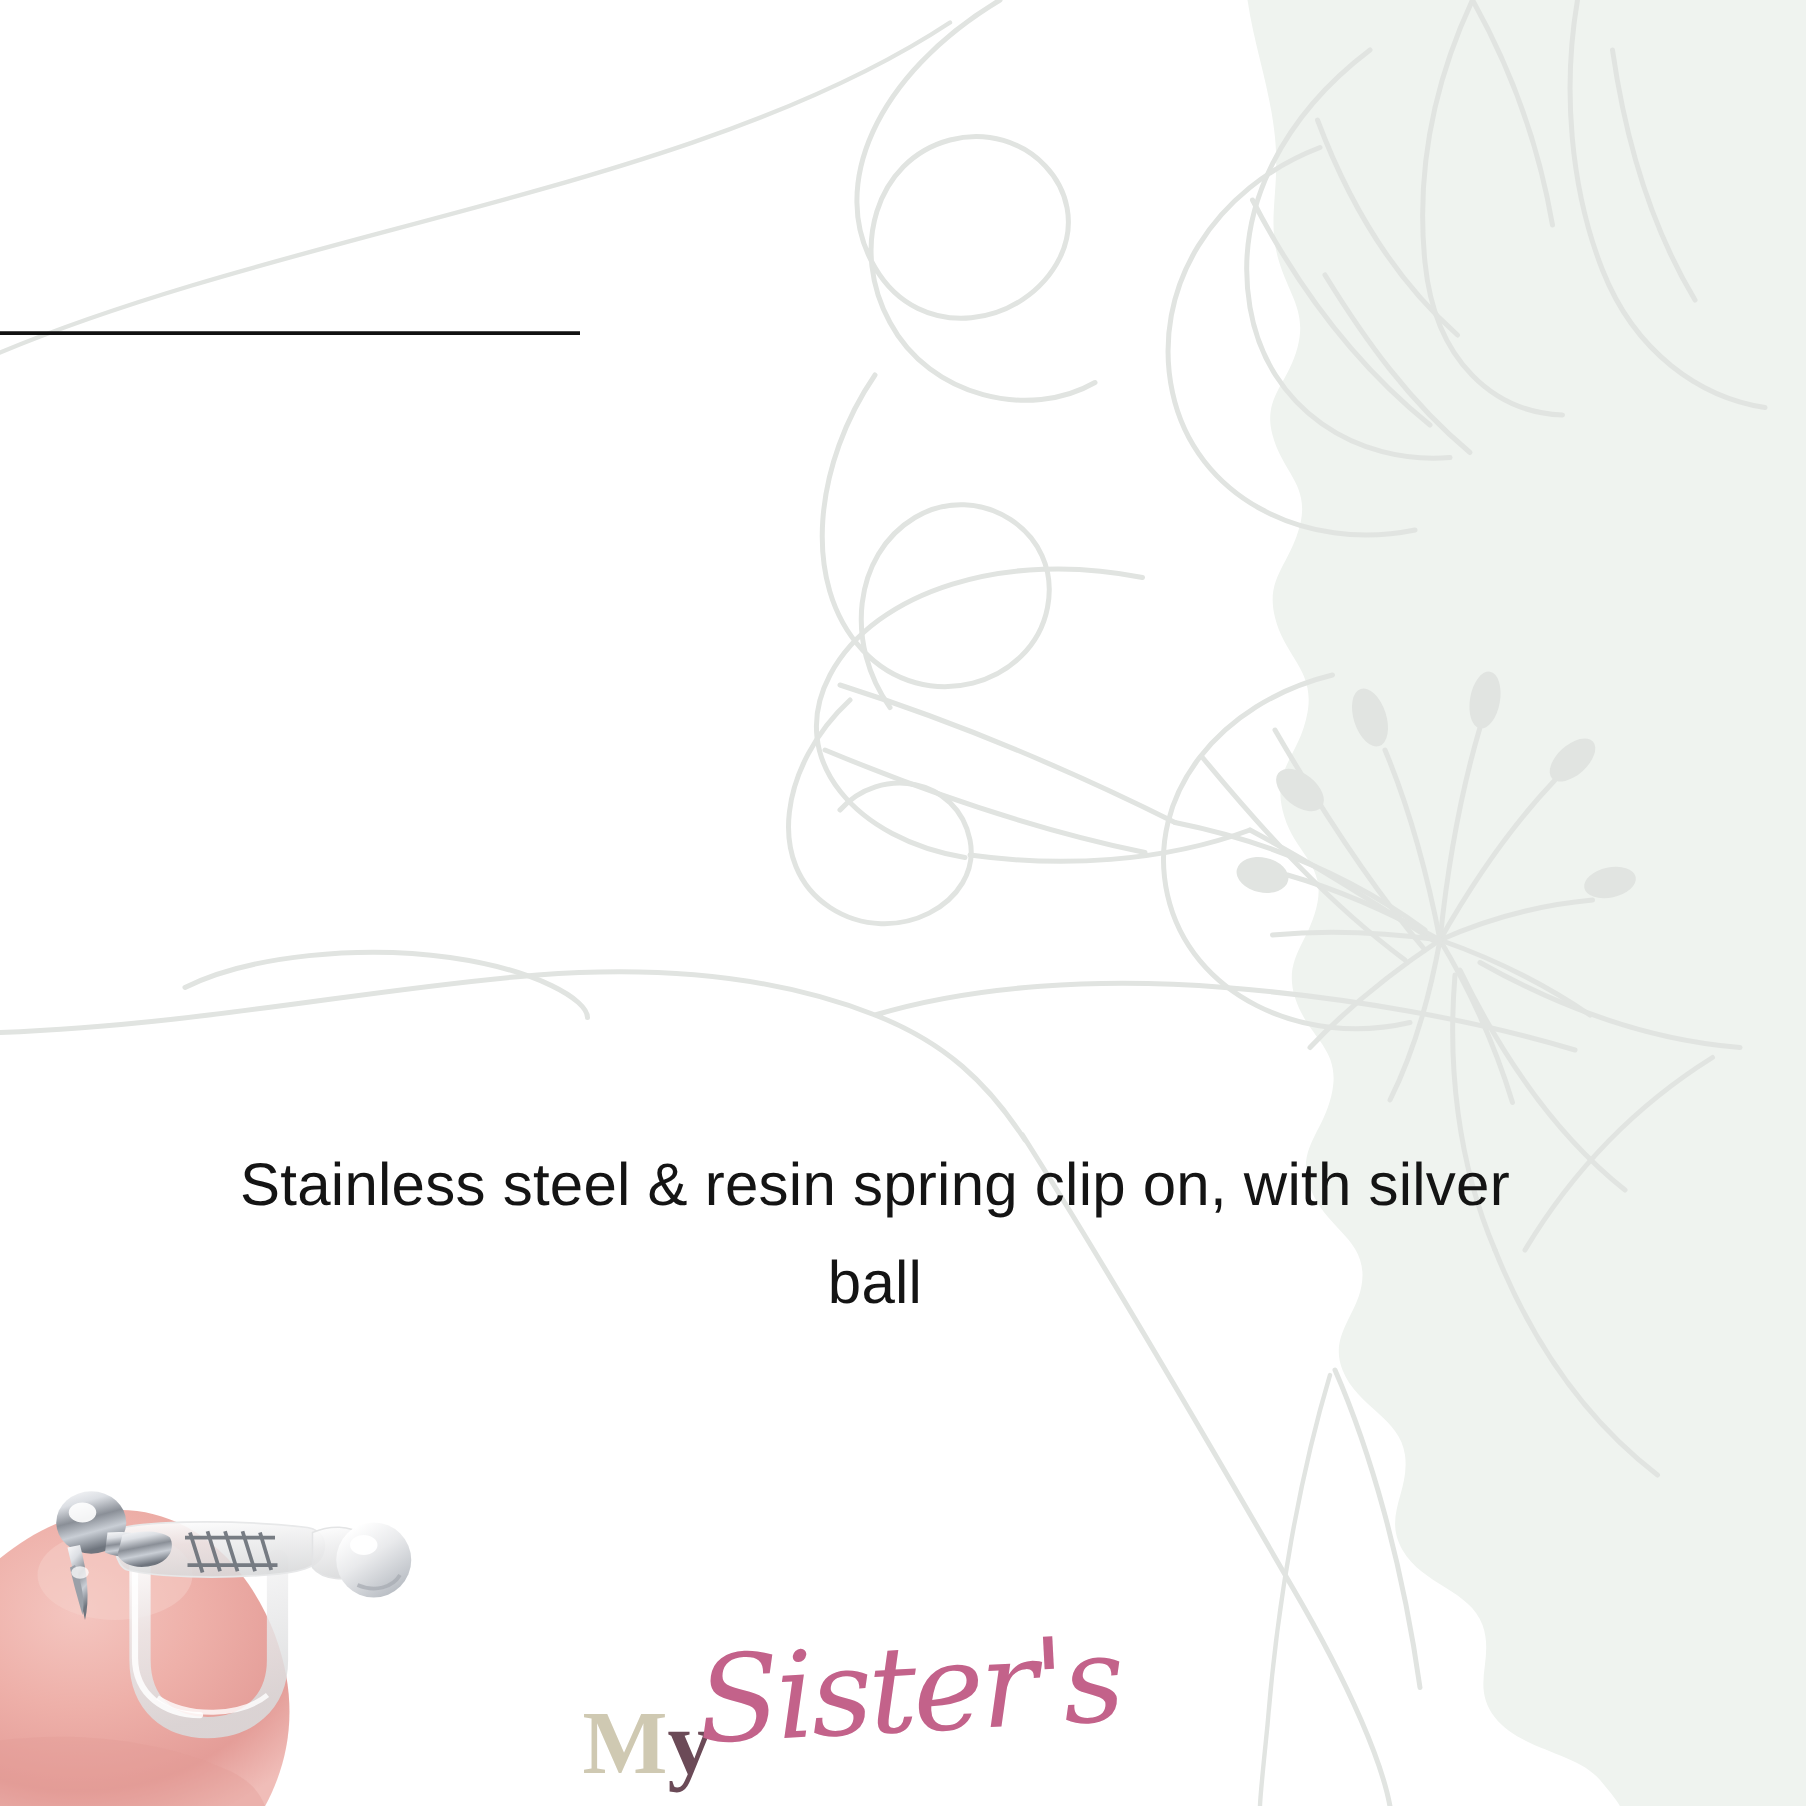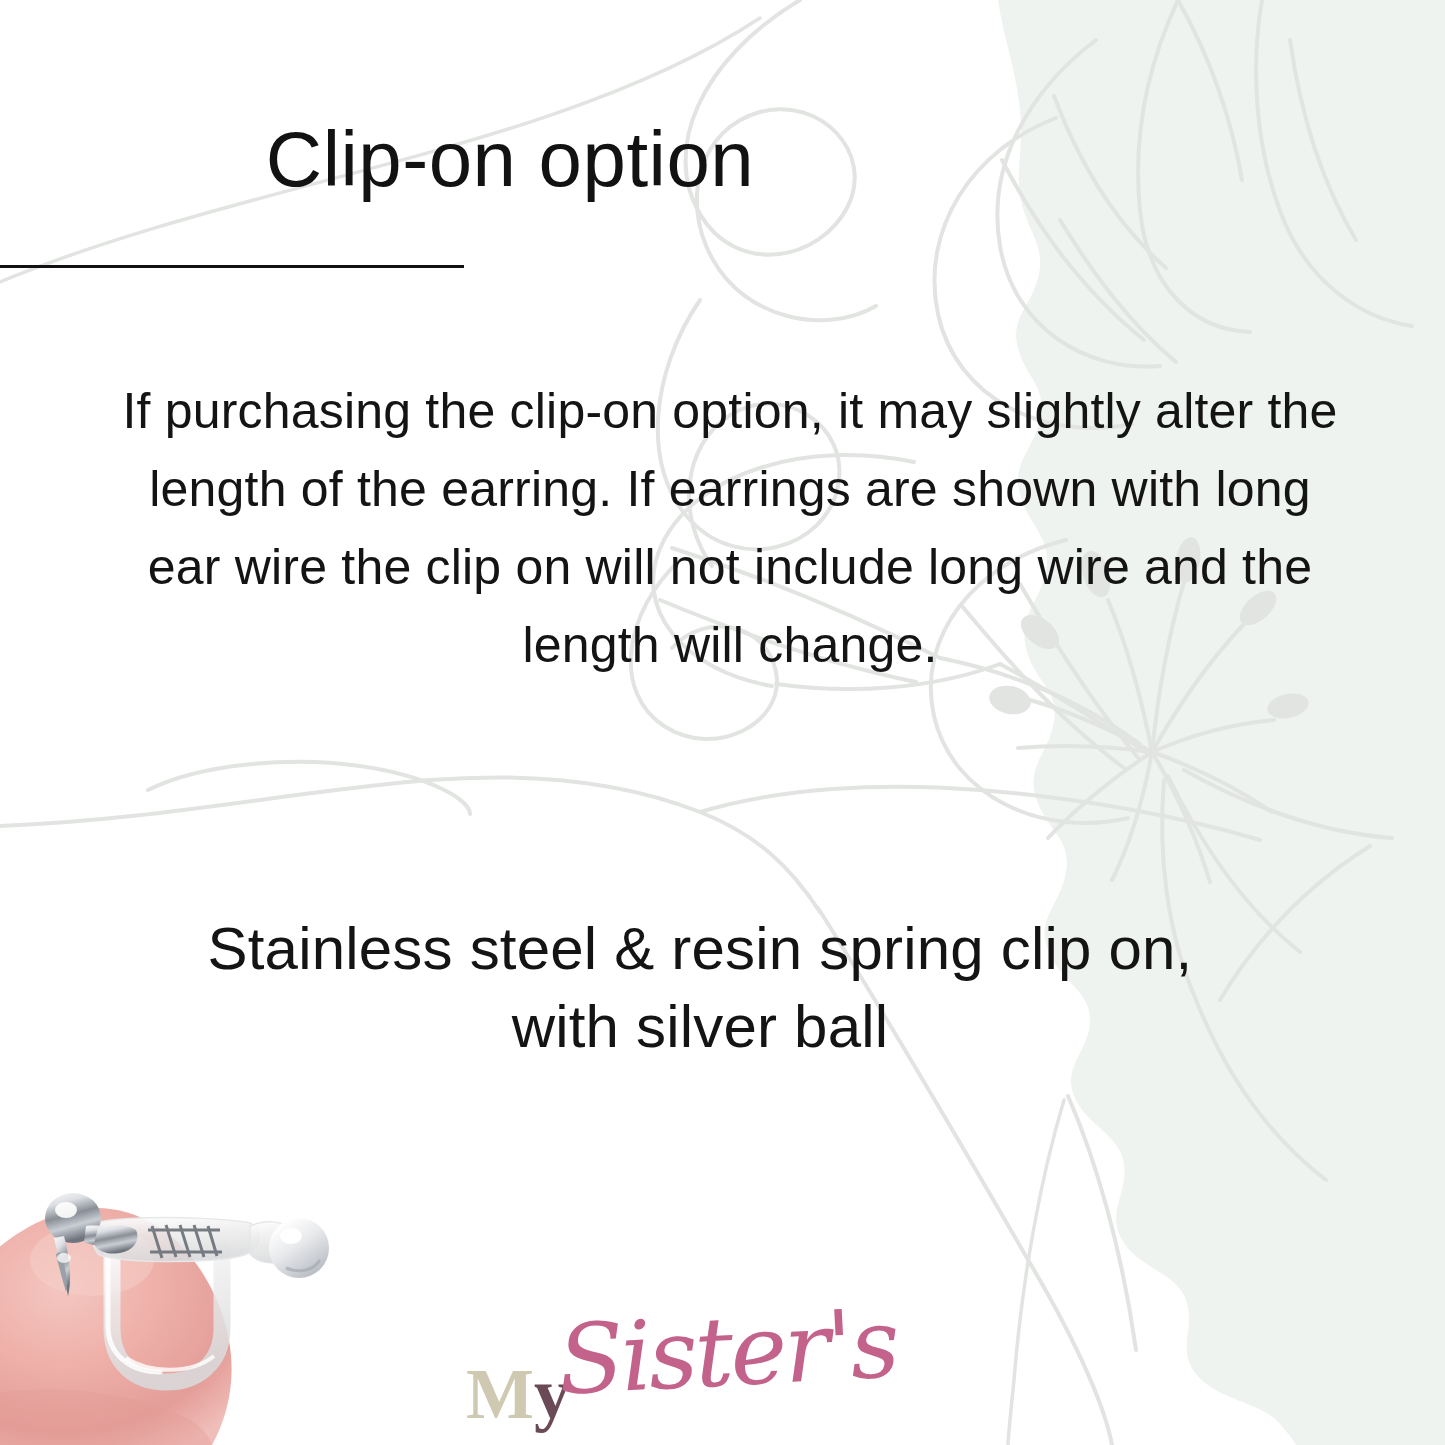--- a/index.html
+++ b/index.html
@@ -62,21 +62,21 @@
     color: #141414;
     letter-spacing: 0.2px;
   }
 
   #material-paragraph {
     position: absolute;
     left: 180px;
     top: 910px;
     width: 1040px;
     text-align: center;
-    font-size: 60px;
+    font-size: 48px;
     font-weight: 300;
     line-height: 78px;
     color: #141414;
     letter-spacing: 0.2px;
   }
 
   
   #product-photo {
     position: absolute;
     left: 0;
@@ -216,24 +216,22 @@
       <path d="M 0 826 C 160 820 300 790 430 780 C 560 770 644 790 700 812 C 756 834 790 866 820 912
                M 700 812 C 780 788 880 782 980 790 C 1080 798 1180 816 1260 840" stroke-width="4"></path>
       <path d="M 148 790 C 200 764 290 756 360 766 C 430 776 470 800 470 814"></path>
 
       <path d="M 818 908 C 884 1012 960 1142 1034 1270 C 1082 1352 1106 1412 1112 1445" stroke-width="4"></path>
       <path d="M 1064 1100 C 1040 1180 1022 1280 1014 1380 C 1010 1420 1008 1438 1008 1445" stroke-width="3.5"></path>
       <path d="M 1068 1096 C 1096 1160 1122 1250 1136 1350"></path>
     </g>
   </svg>
 
-  <div id="page-title">Clip-on option</div>
   <div id="title-rule"></div>
 
-  <div id="intro-paragraph">If purchasing the clip-on option, it may slightly alter the length of the earring. If earrings are shown with long ear wire the clip on will not include long wire and the length will change.</div>
   <div id="material-paragraph">Stainless steel &amp; resin spring clip on, with silver ball</div>
 
   <svg id="product-photo" viewBox="0 0 340 277">
     <defs>
       <radialGradient id="skinGrad" cx="42%" cy="34%" r="78%">
         <stop offset="0%" stop-color="#f4c6c0"></stop>
         <stop offset="42%" stop-color="#eeb0a9"></stop>
         <stop offset="78%" stop-color="#e49d98"></stop>
         <stop offset="100%" stop-color="#f0bdb8"></stop>
       </radialGradient>

